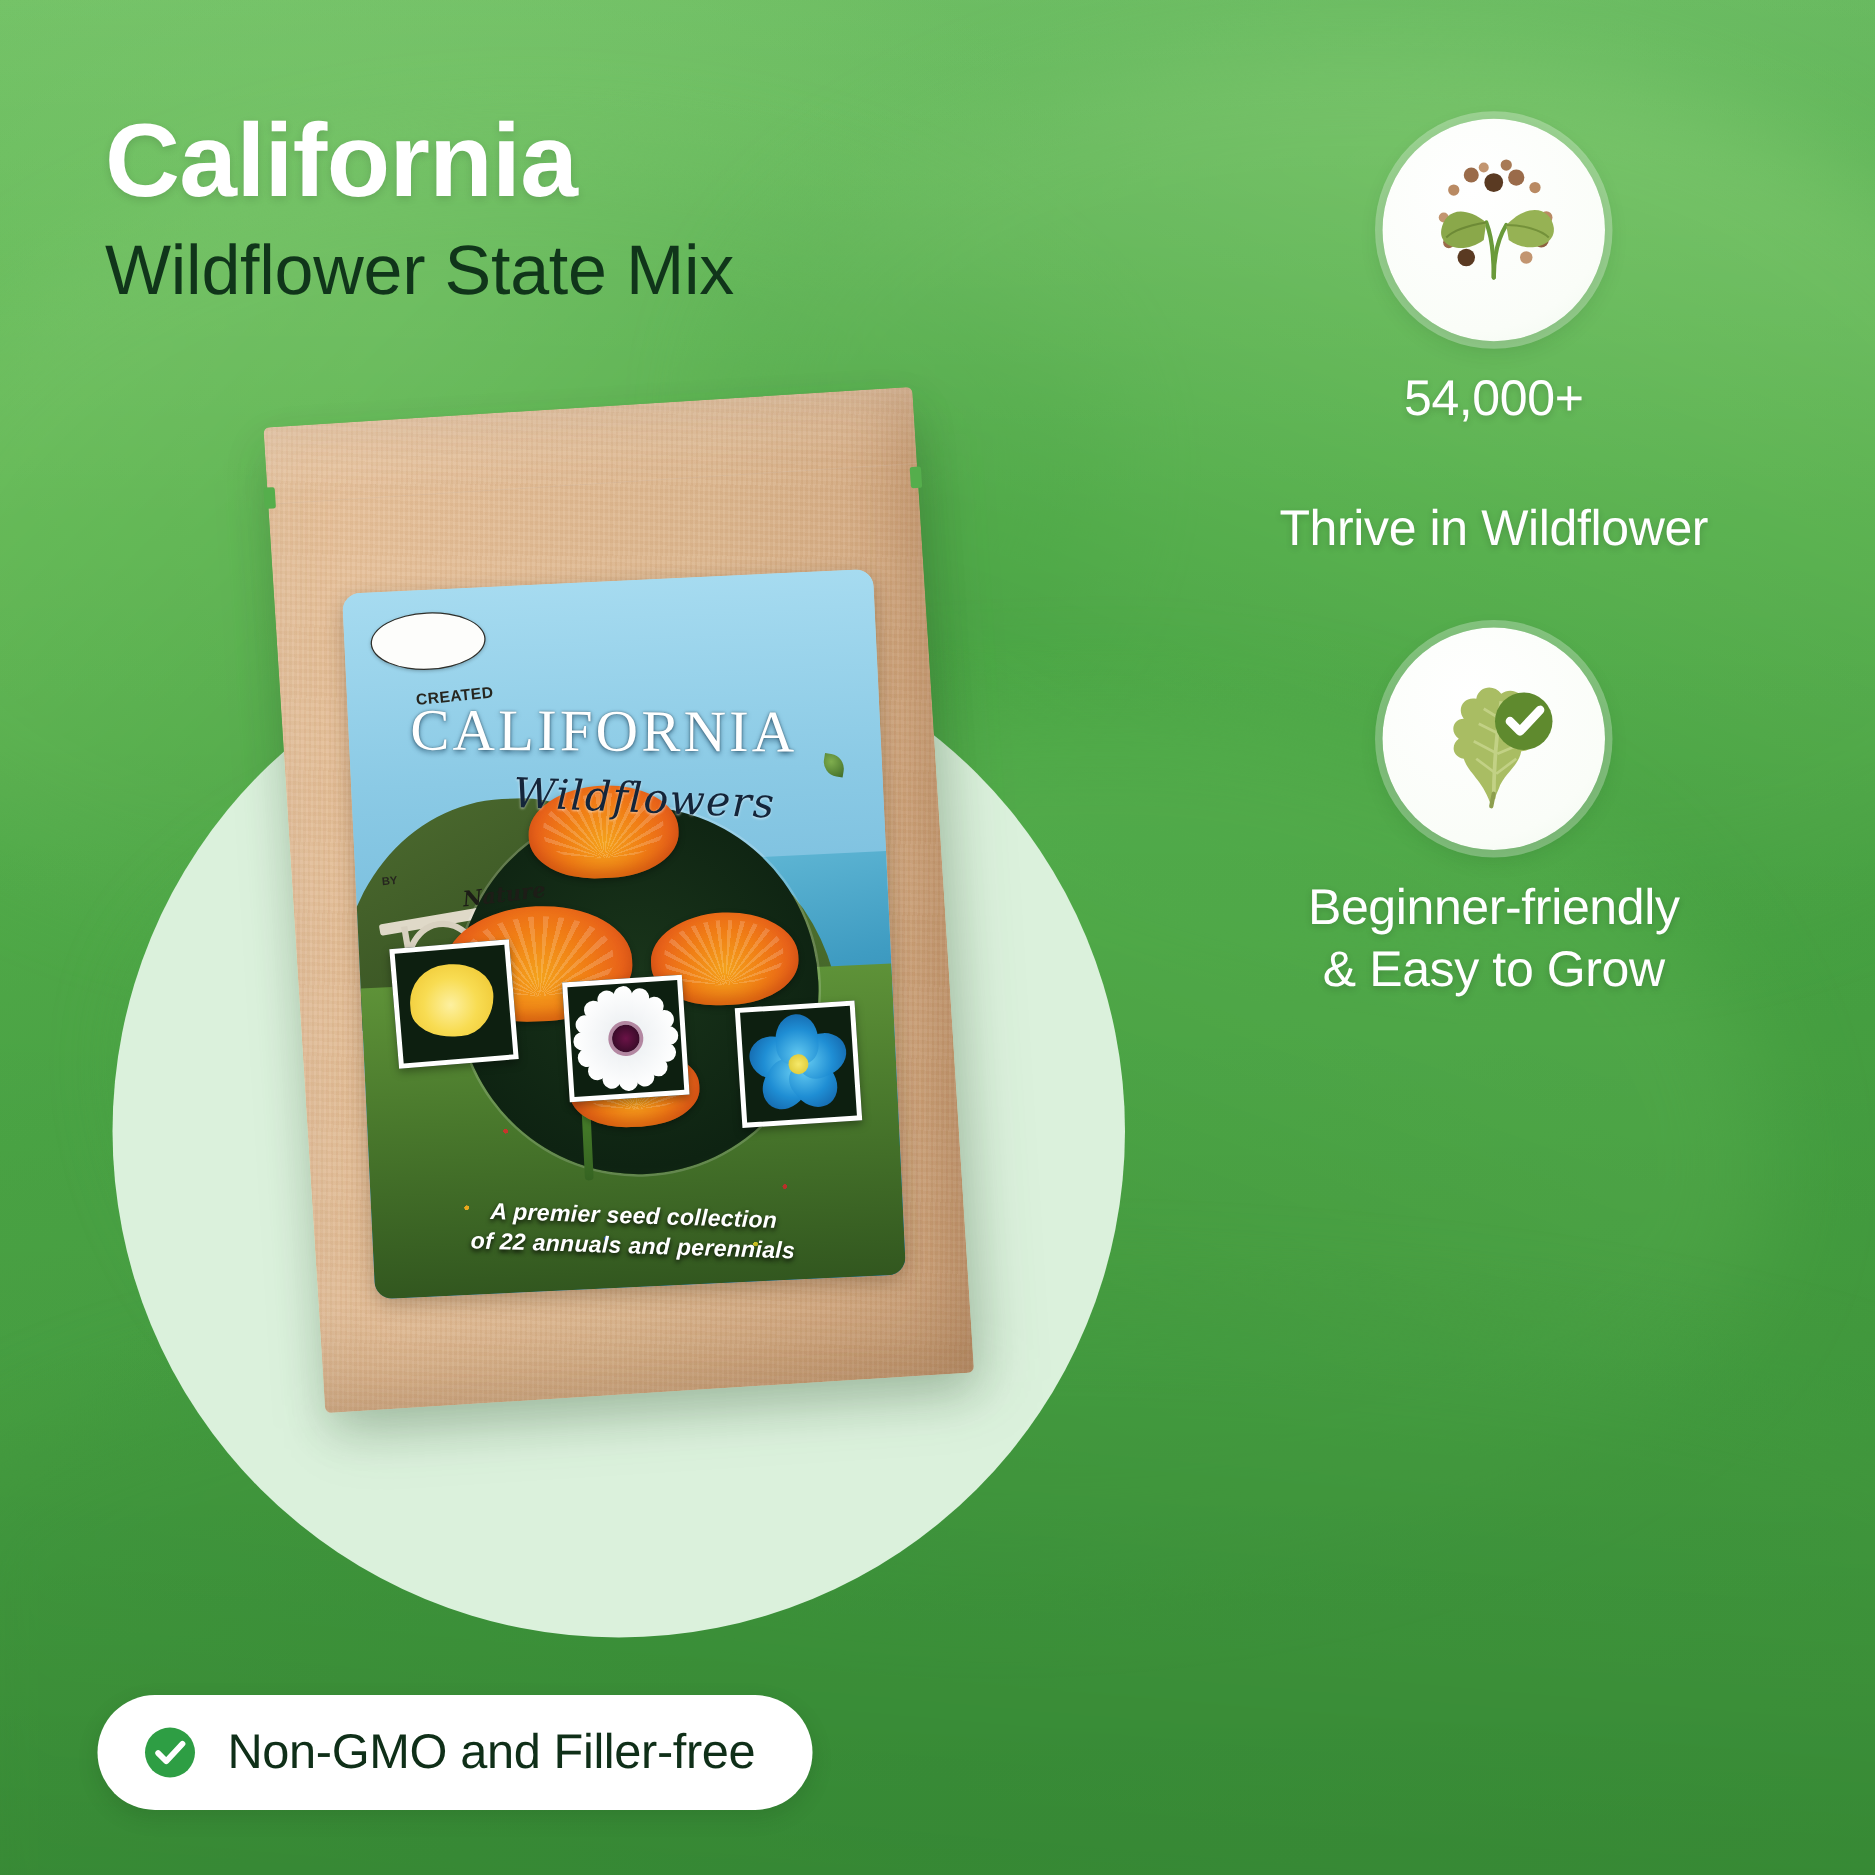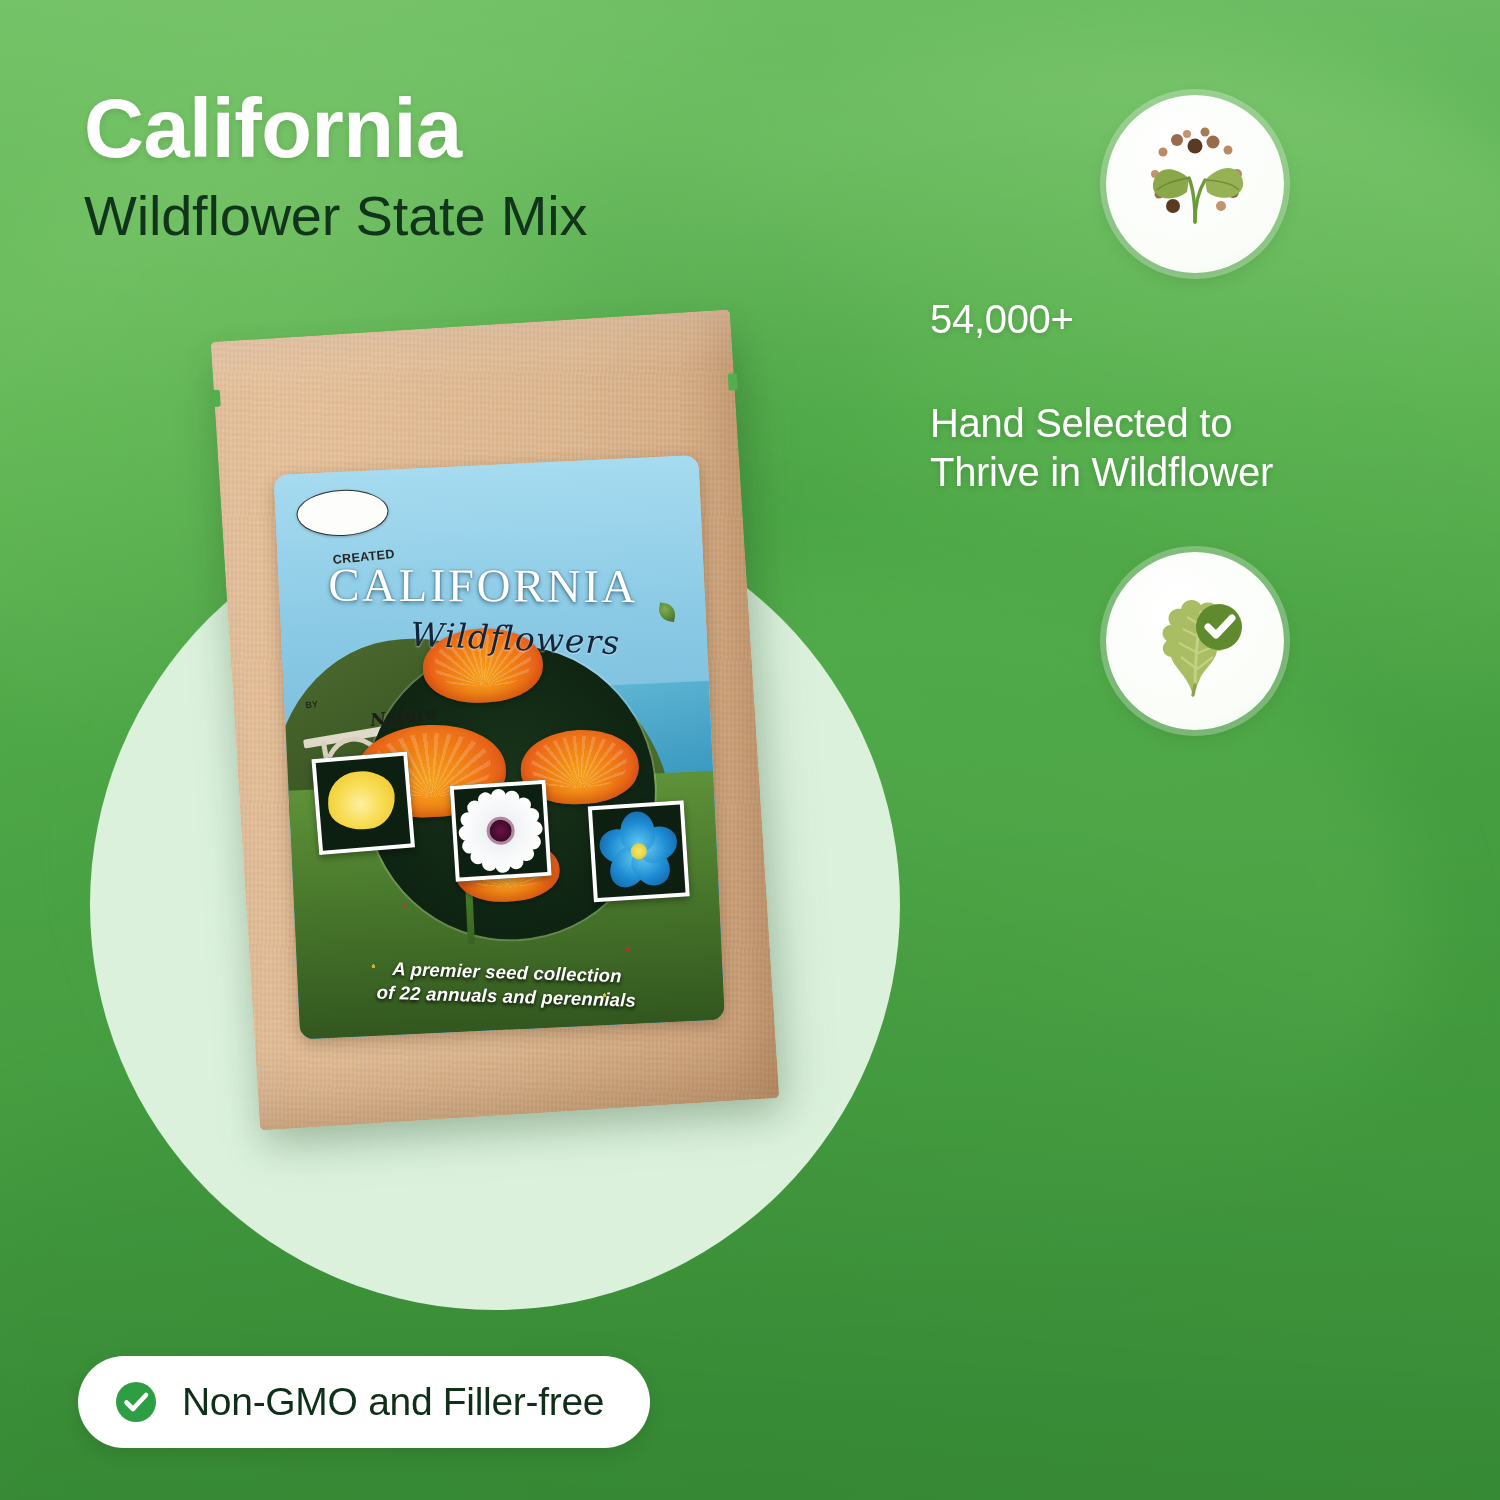--- a/index.html
+++ b/index.html
@@ -269,21 +269,21 @@
     position:absolute; left:6%; right:8%; bottom:3.5%;
     text-align:center; color:#ffffff;
     font-size:18.5px; font-weight:700; line-height:1.32;
     font-style:italic; letter-spacing:.2px;
     transform:rotate(4.5deg);
     text-shadow:0 2px 4px rgba(0,0,0,.85);
   }
 
   
   .features{ position:absolute; left:930px; top:95px; width:530px; }
-  .feature{ margin-bottom:54px; }
+  .feature{ text-align:center; margin-bottom:54px; }
   .f-icon{
     width:178px; height:178px; border-radius:50%;
     margin:0 auto 22px auto;
     background:radial-gradient(circle at 40% 32%, #ffffff 0%, #fafdf8 70%, #eef7ec 100%);
     box-shadow:0 0 0 6px rgba(255,255,255,.28), 0 6px 18px rgba(20,60,20,.18);
     position:relative; display:flex; align-items:center; justify-content:center;
   }
   .f-text{
     font-size:40px; font-weight:400; color:#ffffff; line-height:1.24;
     letter-spacing:-.3px;
@@ -433,39 +433,42 @@
         <path d="M76 62 C90 62 104 66 110 72" stroke="#74913a" stroke-width="1.6" fill="none"></path>
       </svg>
     </div>
     <div class="f-text">
       <div>54,000+</div>
     </div>
   </div>
 
   <div class="feature">
     <div class="f-text">
-      <div>Hand Selected to</div>
       <div>Thrive in Wildflower</div>
     </div>
   </div>
 
   <div class="feature" style="margin-bottom:0;">
     <div class="f-icon">
       <svg width="128" height="128" viewBox="0 0 128 128">
         <path d="M62 118 C56 98 44 92 40 80 C30 78 30 68 36 64 C28 58 32 48 40 48
                  C34 40 40 30 50 32 C52 22 64 20 70 28 C78 22 90 28 88 38
                  C98 40 100 52 92 56 C100 62 96 74 86 74 C84 86 72 92 68 104 Z" fill="#a9bd63"></path>
         <path d="M64 112 C64 88 66 62 70 34" stroke="#c2d185" stroke-width="3" fill="none"></path>
         <path d="M66 92 L50 80 M67 76 L48 66 M68 60 L52 52 M69 48 L56 40
                  M66 92 L82 80 M67 76 L86 68 M68 60 L84 54 M69 48 L80 42" stroke="#c2d185" stroke-width="2.2" fill="none"></path>
         <path d="M62 118 L64 108" stroke="#8d9f4e" stroke-width="3.4" stroke-linecap="round"></path>
         <circle cx="88" cy="50" r="23" fill="#5f8a2e"></circle>
         <path d="M77 50 l8 8 16 -17" stroke="#ffffff" stroke-width="7" fill="none" stroke-linecap="round" stroke-linejoin="round"></path>
       </svg>
     </div>
+    <div class="f-text">
+      <div>Beginner-friendly</div>
+      <div>&amp; Easy to Grow</div>
+    </div>
   </div>
 
 </div>
 
 <div class="pills">
   <div class="pill">
     <svg class="pill-check" viewBox="0 0 44 44">
       <circle cx="22" cy="22" r="20" fill="#2e9e44"></circle>
       <path d="M12.5 22.5 l6.5 6.5 13 -14" stroke="#ffffff" stroke-width="4.6" fill="none" stroke-linecap="round" stroke-linejoin="round"></path>
     </svg>

